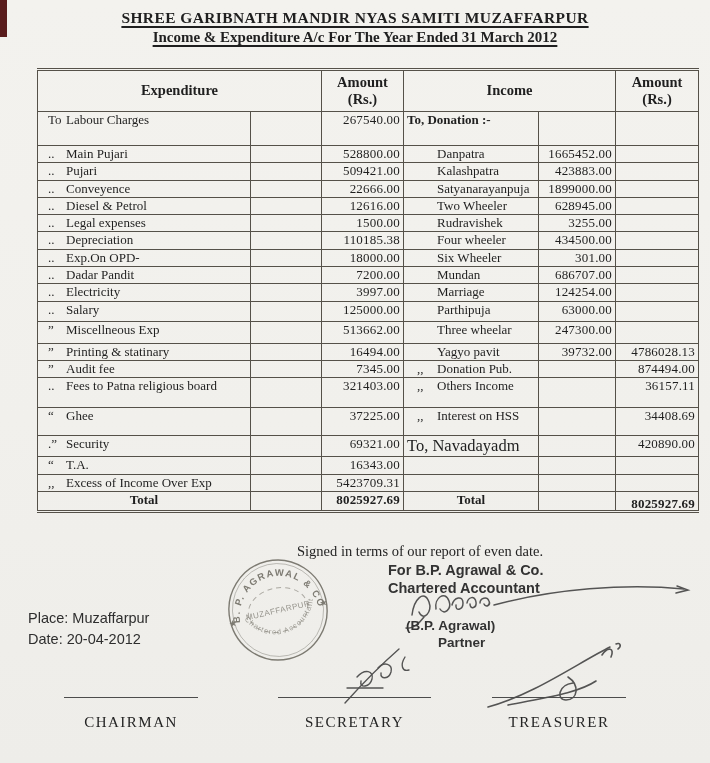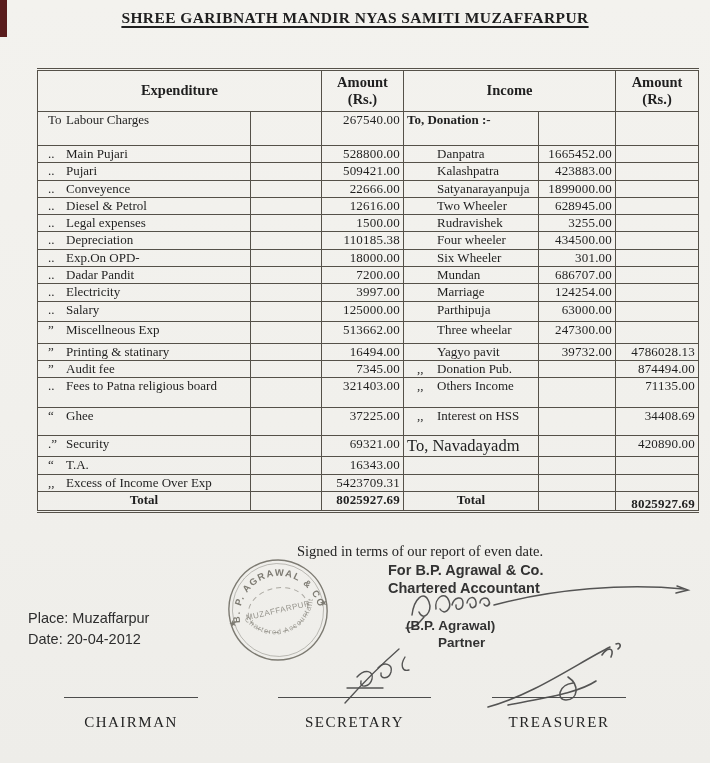--- a/index.html
+++ b/index.html
@@ -47,20 +47,21 @@
 </style>
 </head>
 <body>
 
 <div class="page">
 
   <div class="corner-mark" style="background: rgb(90, 29, 29);"></div>
 
   <div class="title-block">
     <div class="title-line1">SHREE GARIBNATH MANDIR NYAS SAMITI MUZAFFARPUR</div>
+    <div class="title-line2">Income &amp; Expenditure A/c For The Year Ended 31 March 2012</div>
   </div>
 
   <table class="acct">
     <colgroup>
       <col style="width:213px">
         <col style="width:71px">
         <col style="width:82px">
       <col style="width:135px">
         <col style="width:77px">
         <col style="width:83px">
@@ -191,21 +192,21 @@
           <td class="inc-label-cell"><span class="pfx-i">,,</span><span class="lbl">Donation Pub.</span></td>
           <td class="inc-amount-cell"></td>
           <td class="fin-amount-cell">874494.00</td>
         </tr>
         <tr style="height: 30px;">
           <td class="exp-label-cell"><span class="pfx">..</span><span class="lbl">Fees to Patna religious board</span></td>
           <td></td>
           <td class="exp-amount-cell">321403.00</td>
           <td class="inc-label-cell"><span class="pfx-i">,,</span><span class="lbl">Others Income</span></td>
           <td class="inc-amount-cell"></td>
-          <td class="fin-amount-cell">71135.00</td>
+          <td class="fin-amount-cell">36157.11</td>
         </tr>
         <tr class="va-mid" style="height: 28px;">
           <td class="exp-label-cell"><span class="pfx">“</span><span class="lbl">Ghee</span></td>
           <td></td>
           <td class="exp-amount-cell">37225.00</td>
           <td class="inc-label-cell"><span class="pfx-i">,,</span><span class="lbl">Interest on HSS</span></td>
           <td class="inc-amount-cell"></td>
           <td class="fin-amount-cell">34408.69</td>
         </tr>
         <tr style="height: 19px;">

